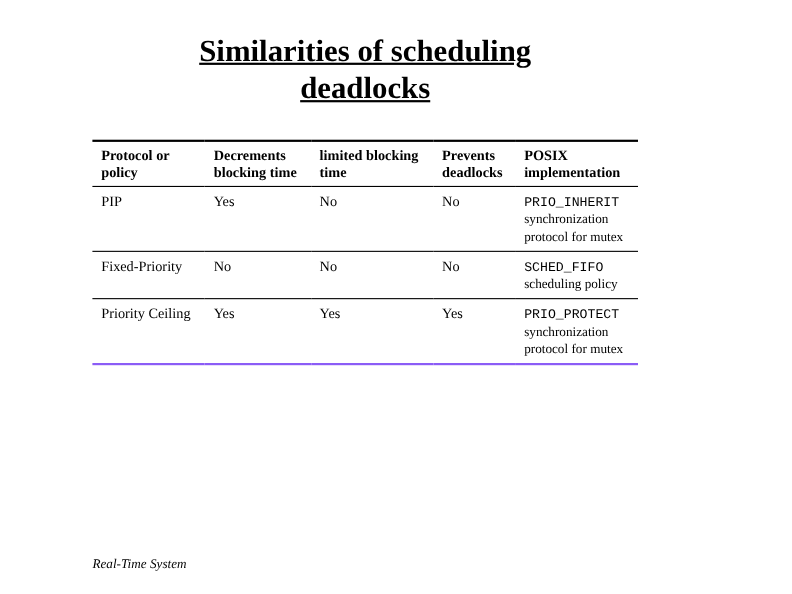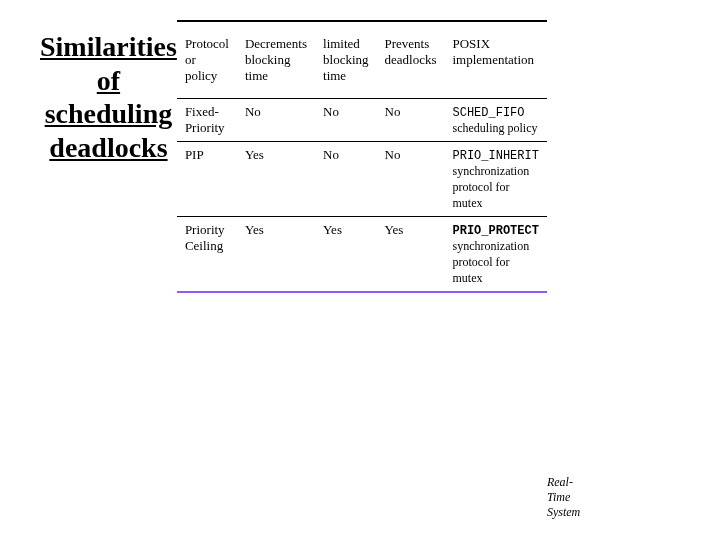--- a/index.html
+++ b/index.html
@@ -10,20 +10,22 @@
       font-family: 'Times New Roman', Times, serif;
       overflow: hidden;
       position: relative;
     }
 
     .page {
       width: 576px;
       height: 540px;
       padding: 20px 40px;
       display: flex;
+      flex-direction: column;
+      margin-left: 44px;
     }
 
     .title-area {
       text-align: center;
       margin-bottom: 30px;
       padding-top: 10px;
     }
 
     .title {
       font-size: 28px;
@@ -38,23 +40,23 @@
 
     table {
       width: 100%;
       border-collapse: collapse;
       font-size: 13px;
     }
 
     .header-row th {
       border-top: 2px solid #000;
       border-bottom: 1px solid #000;
-      padding: 14px 8px;
+      padding: 4px 8px;
       text-align: left;
-      font-weight: normal;
+      font-weight: bold;
       vertical-align: top;
     }
 
     .data-row td {
       padding: 5px 8px;
       vertical-align: top;
     }
 
     .data-row.border-top td {
       border-top: 1px solid #000;
@@ -95,46 +97,46 @@
         <tr class="header-row">
           <th>Protocol or<br>policy</th>
           <th>Decrements<br>blocking time</th>
           <th>limited blocking<br>time</th>
           <th>Prevents<br>deadlocks</th>
           <th>POSIX<br>implementation</th>
         </tr>
       </thead>
       <tbody>
         <tr class="data-row border-top">
+          <td>PIP</td>
+          <td>Yes</td>
+          <td>No</td>
+          <td>No</td>
+          <td>
+            <span style="font-family: 'Courier New', monospace; font-size:12px;">PRIO_INHERIT</span><br>
+            <span class="sub-text">synchronization<br>protocol for mutex</span>
+          </td>
+        </tr>
+        <tr class="data-row border-top">
           <td>Fixed-Priority</td>
           <td>No</td>
           <td>No</td>
           <td>No</td>
           <td>
             <span style="font-family: 'Courier New', monospace; font-size:12px;">SCHED_FIFO</span><br>
             <span class="sub-text">scheduling policy</span>
           </td>
         </tr>
-        <tr class="data-row border-top">
-          <td>PIP</td>
-          <td>Yes</td>
-          <td>No</td>
-          <td>No</td>
-          <td>
-            <span style="font-family: 'Courier New', monospace; font-size:12px;">PRIO_INHERIT</span><br>
-            <span class="sub-text">synchronization<br>protocol for mutex</span>
-          </td>
-        </tr>
         <tr class="data-row border-top last-row">
           <td>Priority Ceiling</td>
           <td>Yes</td>
           <td>Yes</td>
           <td>Yes</td>
           <td>
-            <span style="font-family: 'Courier New', monospace; font-size:12px;font-weight:bold;">PRIO_PROTECT</span><br>
+            <span style="font-family: 'Courier New', monospace; font-size:12px;">PRIO_PROTECT</span><br>
             <span class="sub-text">synchronization<br>protocol for mutex</span>
           </td>
         </tr>
       </tbody>
     </table>
   </div>
 
   <div class="footer">
     <span>Real-Time System</span>
   </div>

